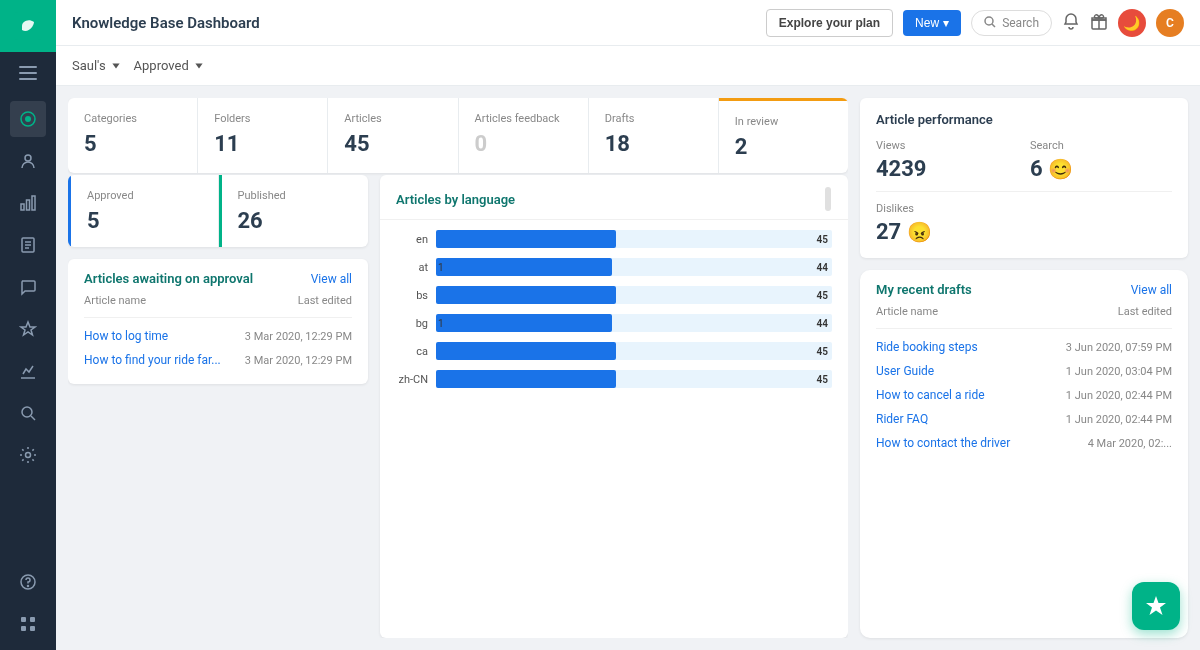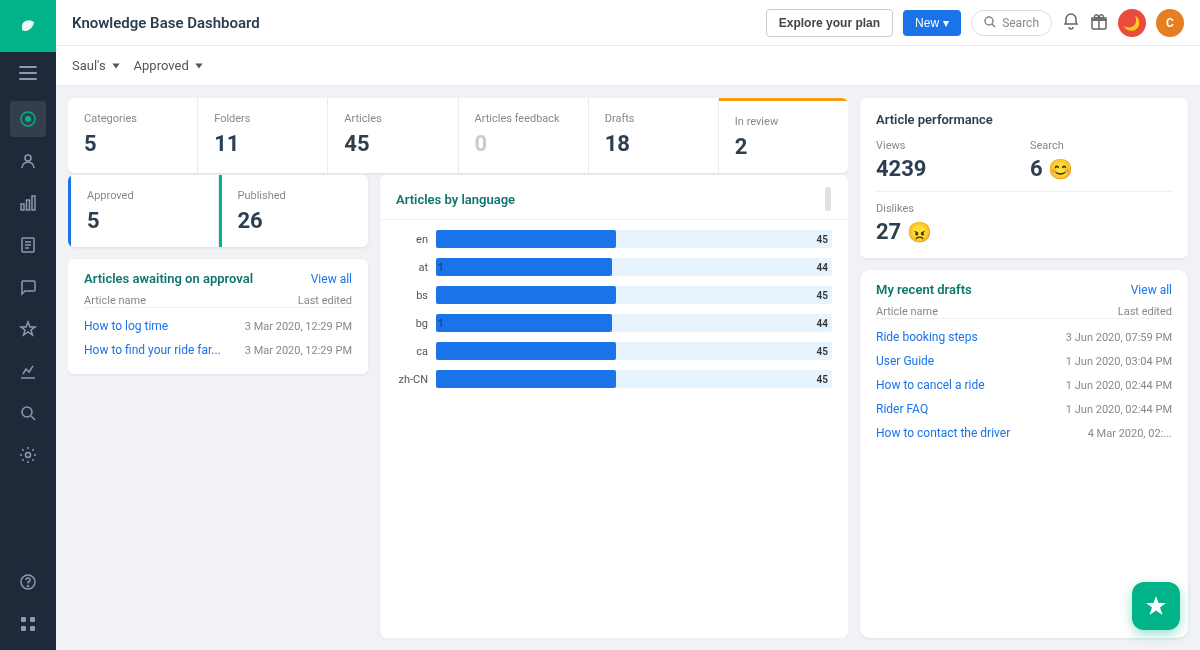--- a/index.html
+++ b/index.html
@@ -46,21 +46,21 @@
     .stat-card.in-review { border-top: 3px solid #f39c12; }
     .stat-label { font-size: 11px; color: #888; margin-bottom: 6px; }
     .stat-value { font-size: 22px; font-weight: 700; color: #2c3e50; }
     .stat-value.muted { color: #ccc; }
 
     
     .awaiting-card { background: #fff; border-radius: 6px; box-shadow: 0 1px 3px rgba(0,0,0,0.08); padding: 12px 16px; }
     .card-header { display: flex; justify-content: space-between; align-items: center; margin-bottom: 8px; }
     .card-title { font-size: 13px; font-weight: 600; color: #0f766e; }
     .view-all { font-size: 12px; color: #1a73e8; cursor: pointer; text-decoration: none; }
-    .table-header { display: flex; justify-content: space-between; font-size: 11px; color: #888; margin-bottom: 6px; padding-bottom: 0; border-bottom: 1px solid #f0f0f0; }
+    .table-header { display: flex; justify-content: space-between; font-size: 11px; color: #888; margin-bottom: 6px; padding-bottom: 10px; border-bottom: 1px solid #f0f0f0; }
     .table-row { display: flex; justify-content: space-between; align-items: center; padding: 5px 0; }
     .article-link { color: #1a73e8; font-size: 12px; cursor: pointer; }
     .article-date { font-size: 11px; color: #888; }
     .lang-scroll { flex: 1; overflow-y: auto; padding-right: 4px; }
     .lang-row { display: flex; align-items: center; gap: 8px; margin-bottom: 10px; }
     .lang-label { width: 32px; font-size: 11px; color: #555; text-align: right; flex-shrink: 0; }
     .bar-container { flex: 1; position: relative; }
     .bar-bg { height: 18px; background: #e8f4fd; border-radius: 2px; position: relative; }
     .bar-fill { height: 100%; background: #1a73e8; border-radius: 2px; }
     .bar-num { position: absolute; right: 4px; top: 50%; transform: translateY(-50%); font-size: 10px; color: #333; font-weight: 600; }

